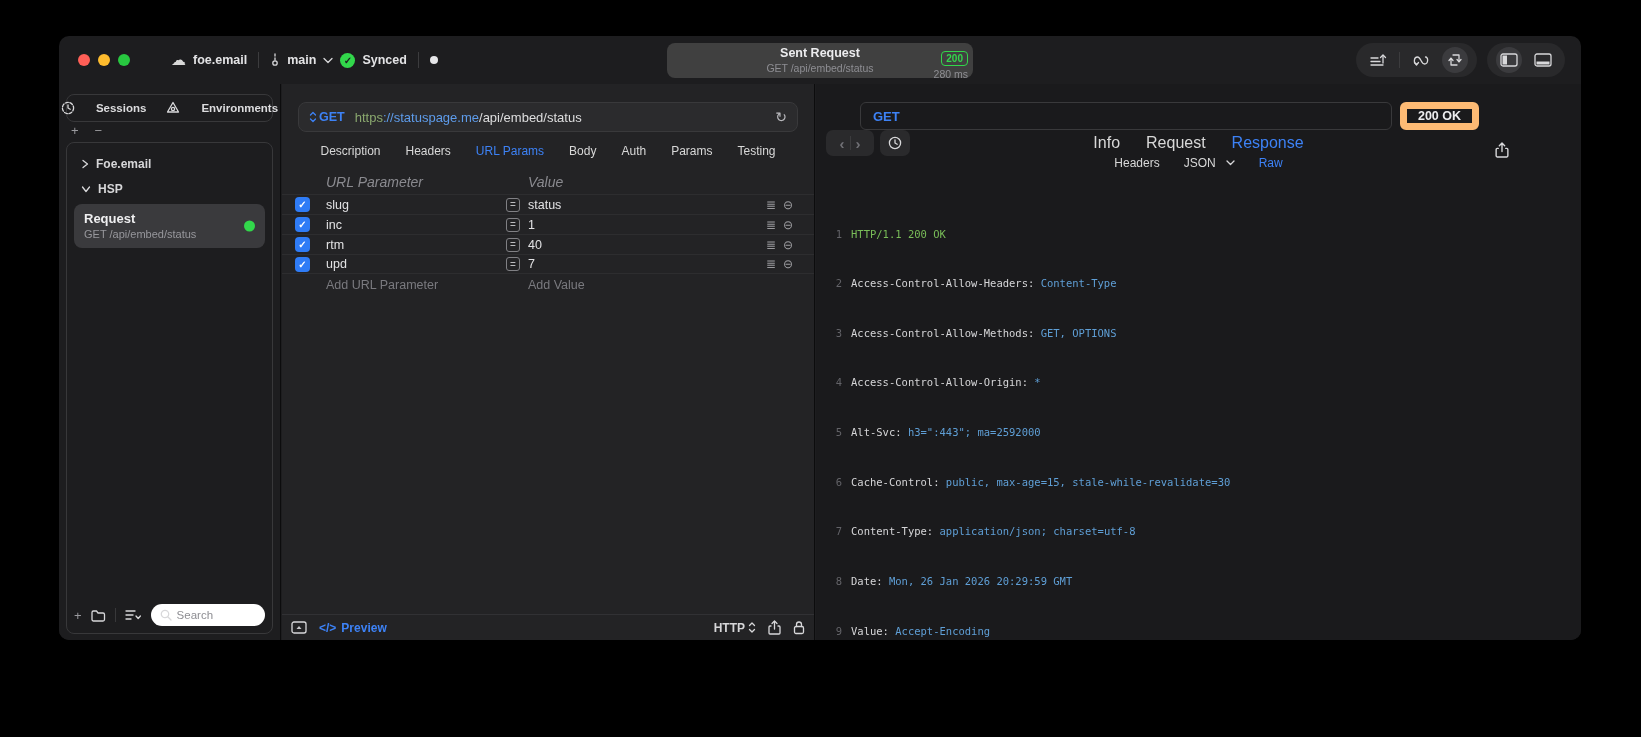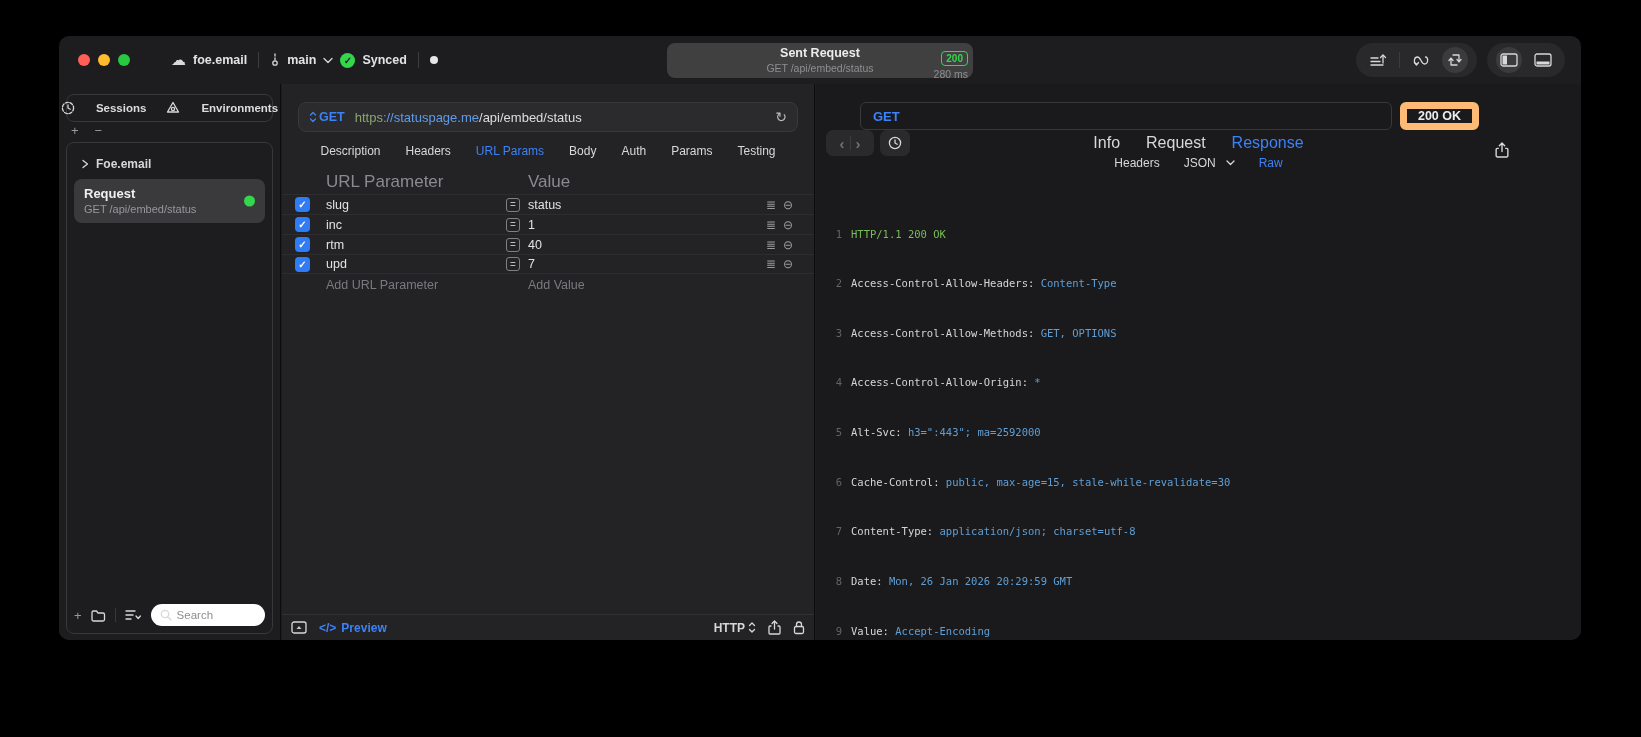--- a/index.html
+++ b/index.html
@@ -53,21 +53,21 @@
   
   .reqpane { position:absolute; left:223px; top:48px; width:533px; bottom:0; background:#232325; border-right:1px solid #0c0c0d; display:flex; flex-direction:column; }
   .url-bar { margin:18px 16px 0; height:30px; background:#2b2b2d; border:1px solid #39393b; border-radius:8px; display:flex; align-items:center; padding:0 10px; font-size:13px; }
   .method { color:var(--accent); font-weight:700; font-size:12.5px; display:flex; align-items:center; gap:2px; margin-right:10px; }
   .u-scheme { color:var(--scheme_green); } .u-host { color:var(--url_blue); } .u-path { color:#dededf; }
   .refresh { margin-left:auto; color:#b9b9bd; font-size:14px; }
   .tabs-row { height:38px; display:flex; align-items:center; justify-content:center; gap:25px; font-size:12px; color:#d8d8d8; }
   .tabs-row .tab.active { color:var(--accent); }
   .params { flex:1; font-size:12.5px; }
   .pgrid { display:grid; grid-template-columns:44px 180px 1fr 48px; align-items:center; }
-  .phead { height:24px; color:#8a8a8f; font-size:17px; }
+  .phead { height:24px; color:#8a8a8f; font-size:14px;font-style:italic; }
   .phead .col-val { padding-left:22px; }
   .prow { height:20px; border-top:1px solid #2d2d2f; color:#e2e2e4; }
   .prow:last-child { border-bottom:1px solid #2d2d2f; }
   .pcheck { width:15px; height:15px; margin-left:13px; border-radius:4px; background:var(--checkbox_blue); color:#fff; font-size:10px; font-weight:700; display:flex; align-items:center; justify-content:center; }
   .vcell { display:flex; align-items:center; gap:8px; }
   .eqbox { width:14px; height:14px; border:1px solid #808084; border-radius:3px; color:#bcbcbf; font-size:10px; display:flex; align-items:center; justify-content:center; }
   .rowicons { display:flex; align-items:center; gap:7px; color:#9a9a9e; font-size:12px; }
   .addrow { height:22px; color:#7a7a7f; }
   .addrow .col-val { padding-left:22px; }
   .req-footer { margin-top:auto; height:26px; border-top:1px solid #313134; display:flex; align-items:center; gap:12px; padding:0 9px; }
@@ -205,20 +205,26 @@
       <span>−</span>
     </div>
 
     <div class="sb-panel">
       <div class="tree-row">
         <svg class="ic" width="8" height="10" viewBox="0 0 8 10">
             <polyline points="2,1.5 6.5,5 2,8.5"></polyline>
           </svg>
         <span>Foe.email</span>
       </div>
+      <div class="tree-row">
+        <svg class="ic" width="10" height="8" viewBox="0 0 10 8">
+            <polyline points="1.5,2 5,6.5 8.5,2"></polyline>
+          </svg>
+        <span>HSP</span>
+      </div>
       <div class="req-card">
         <div class="req-title">Request</div>
         <div class="req-sub">GET /api/embed/status</div>
         <span class="req-dot"></span>
       </div>
 
       <div class="sb-bottom">
         <span class="glyph">+</span>
         <svg class="ic" width="15" height="13" viewBox="0 0 15 13">
             <path d="M1 3.5 a1.5 1.5 0 0 1 1.5 -1.5 h3 l1.5 2 h5 a1.5 1.5 0 0 1 1.5 1.5 v5 a1.5 1.5 0 0 1 -1.5 1.5 h-9.5 a1.5 1.5 0 0 1 -1.5 -1.5 Z"></path>

